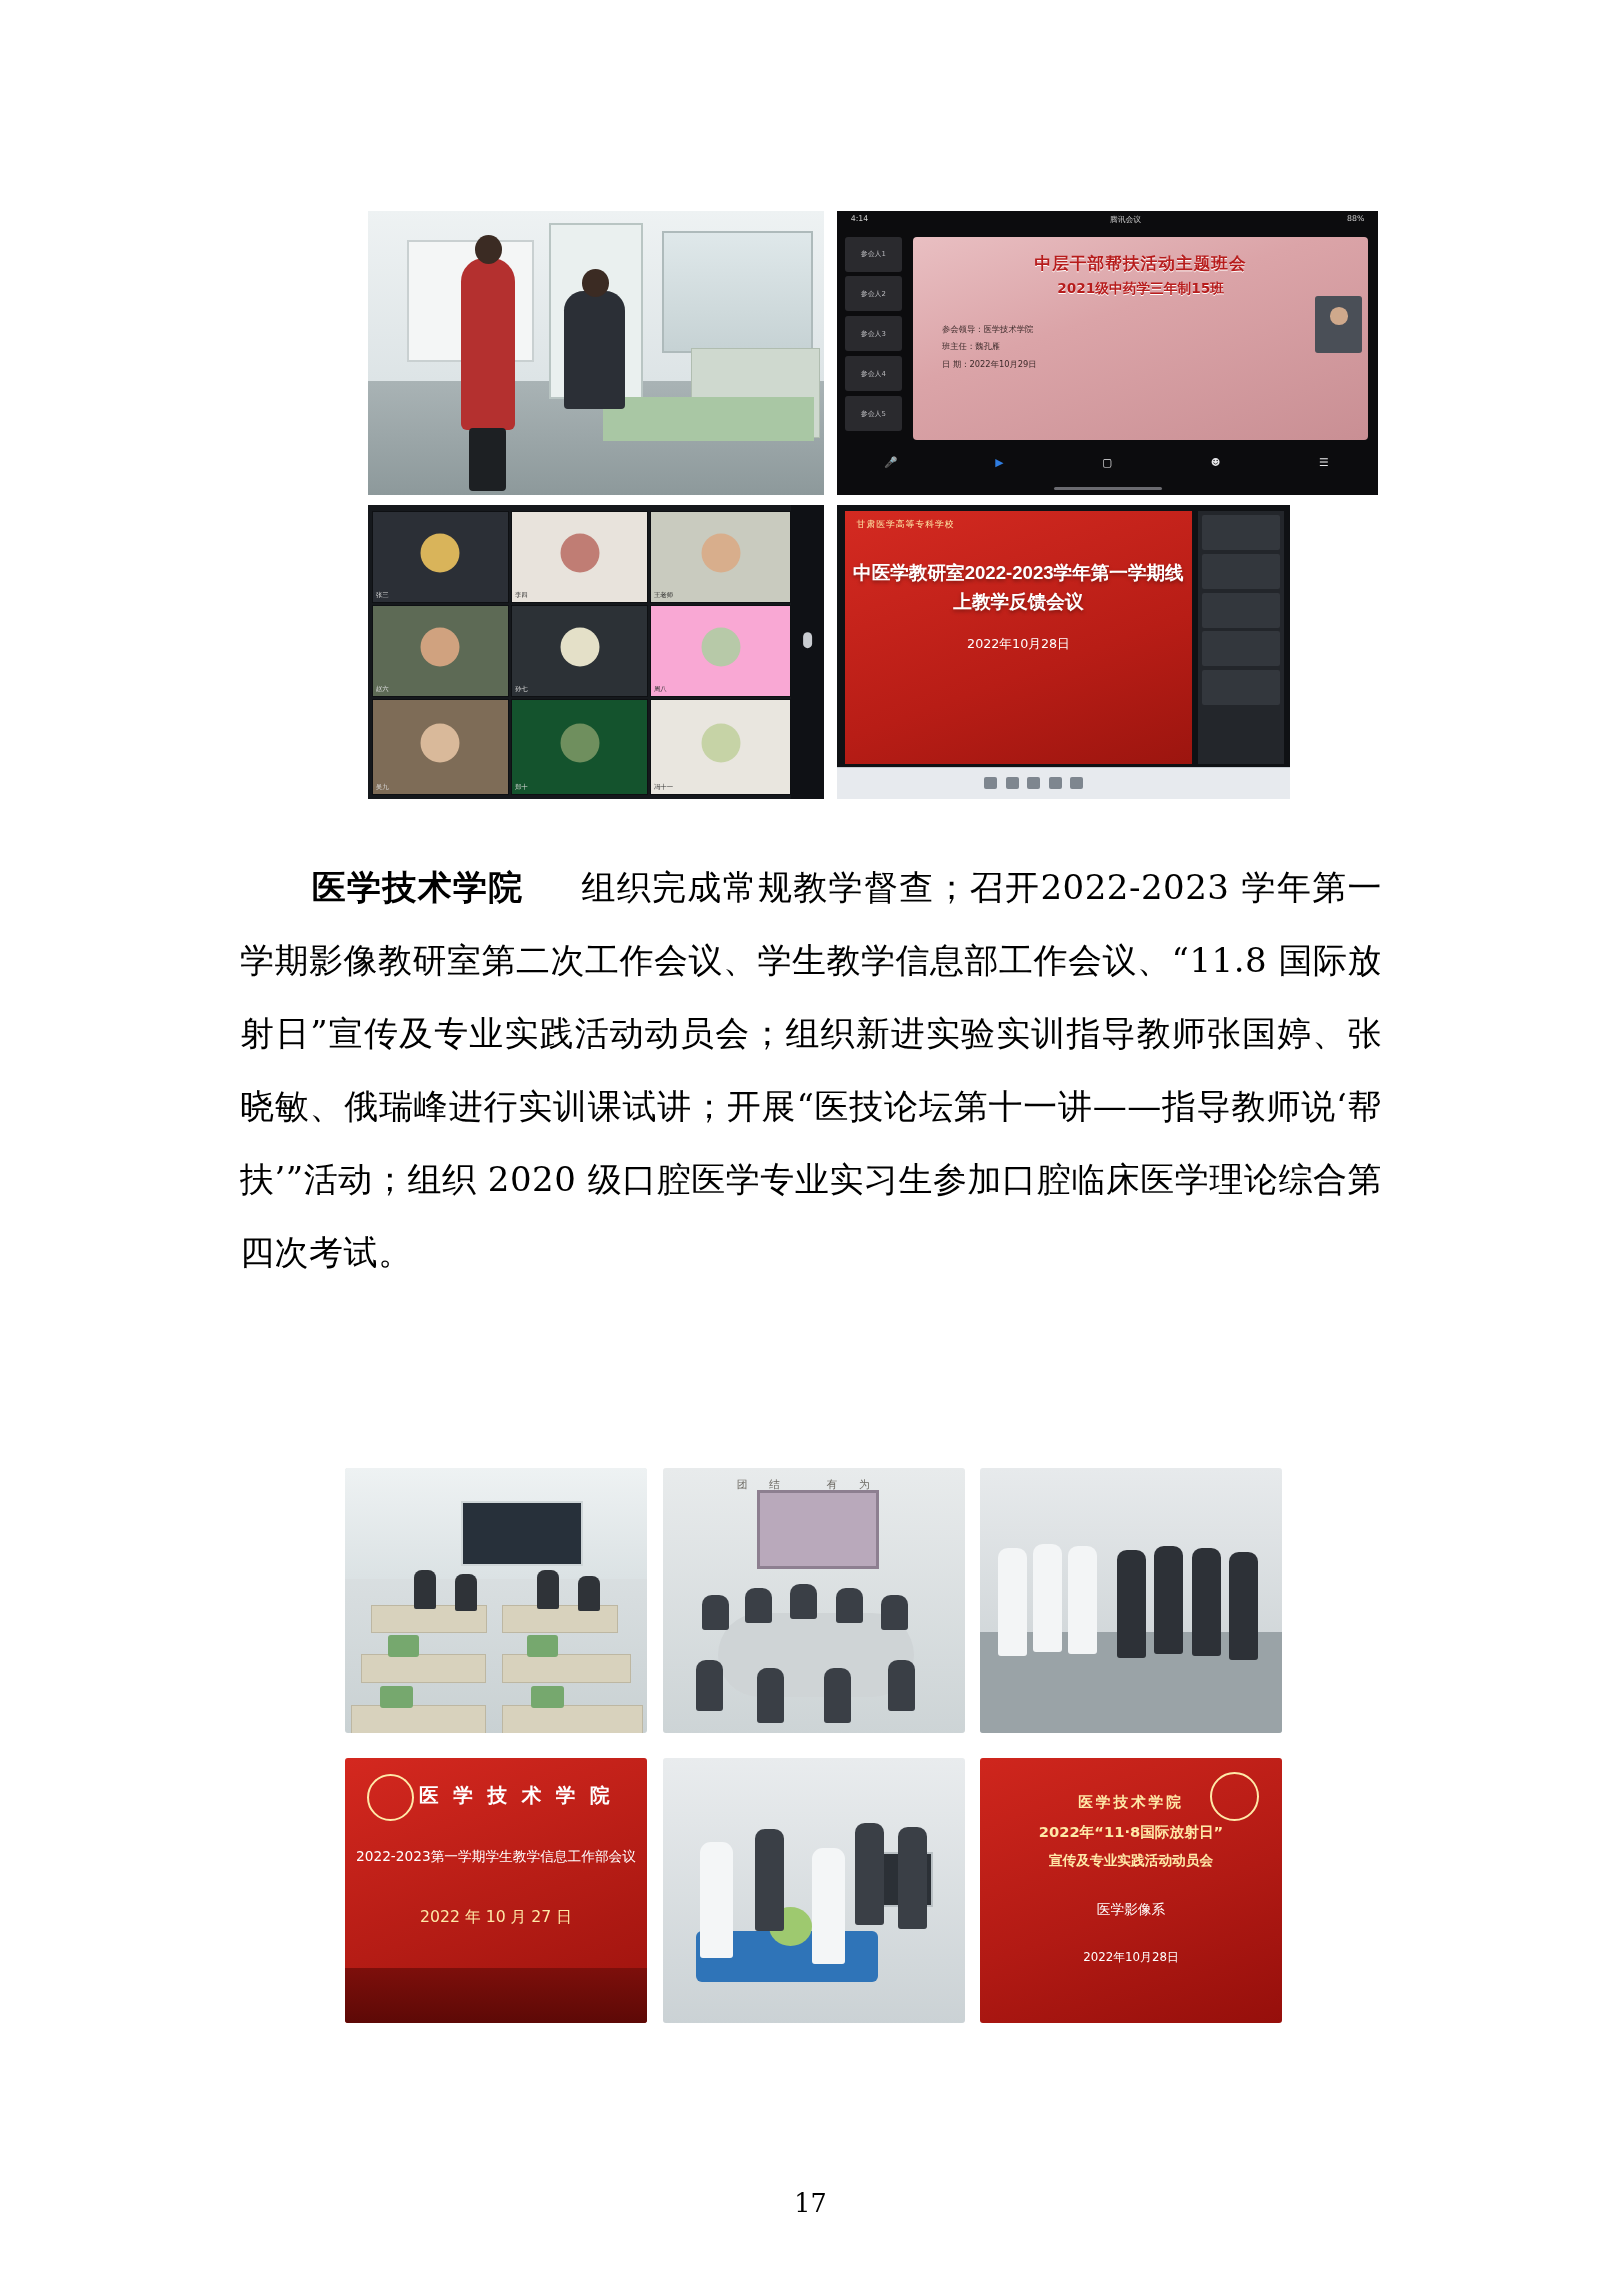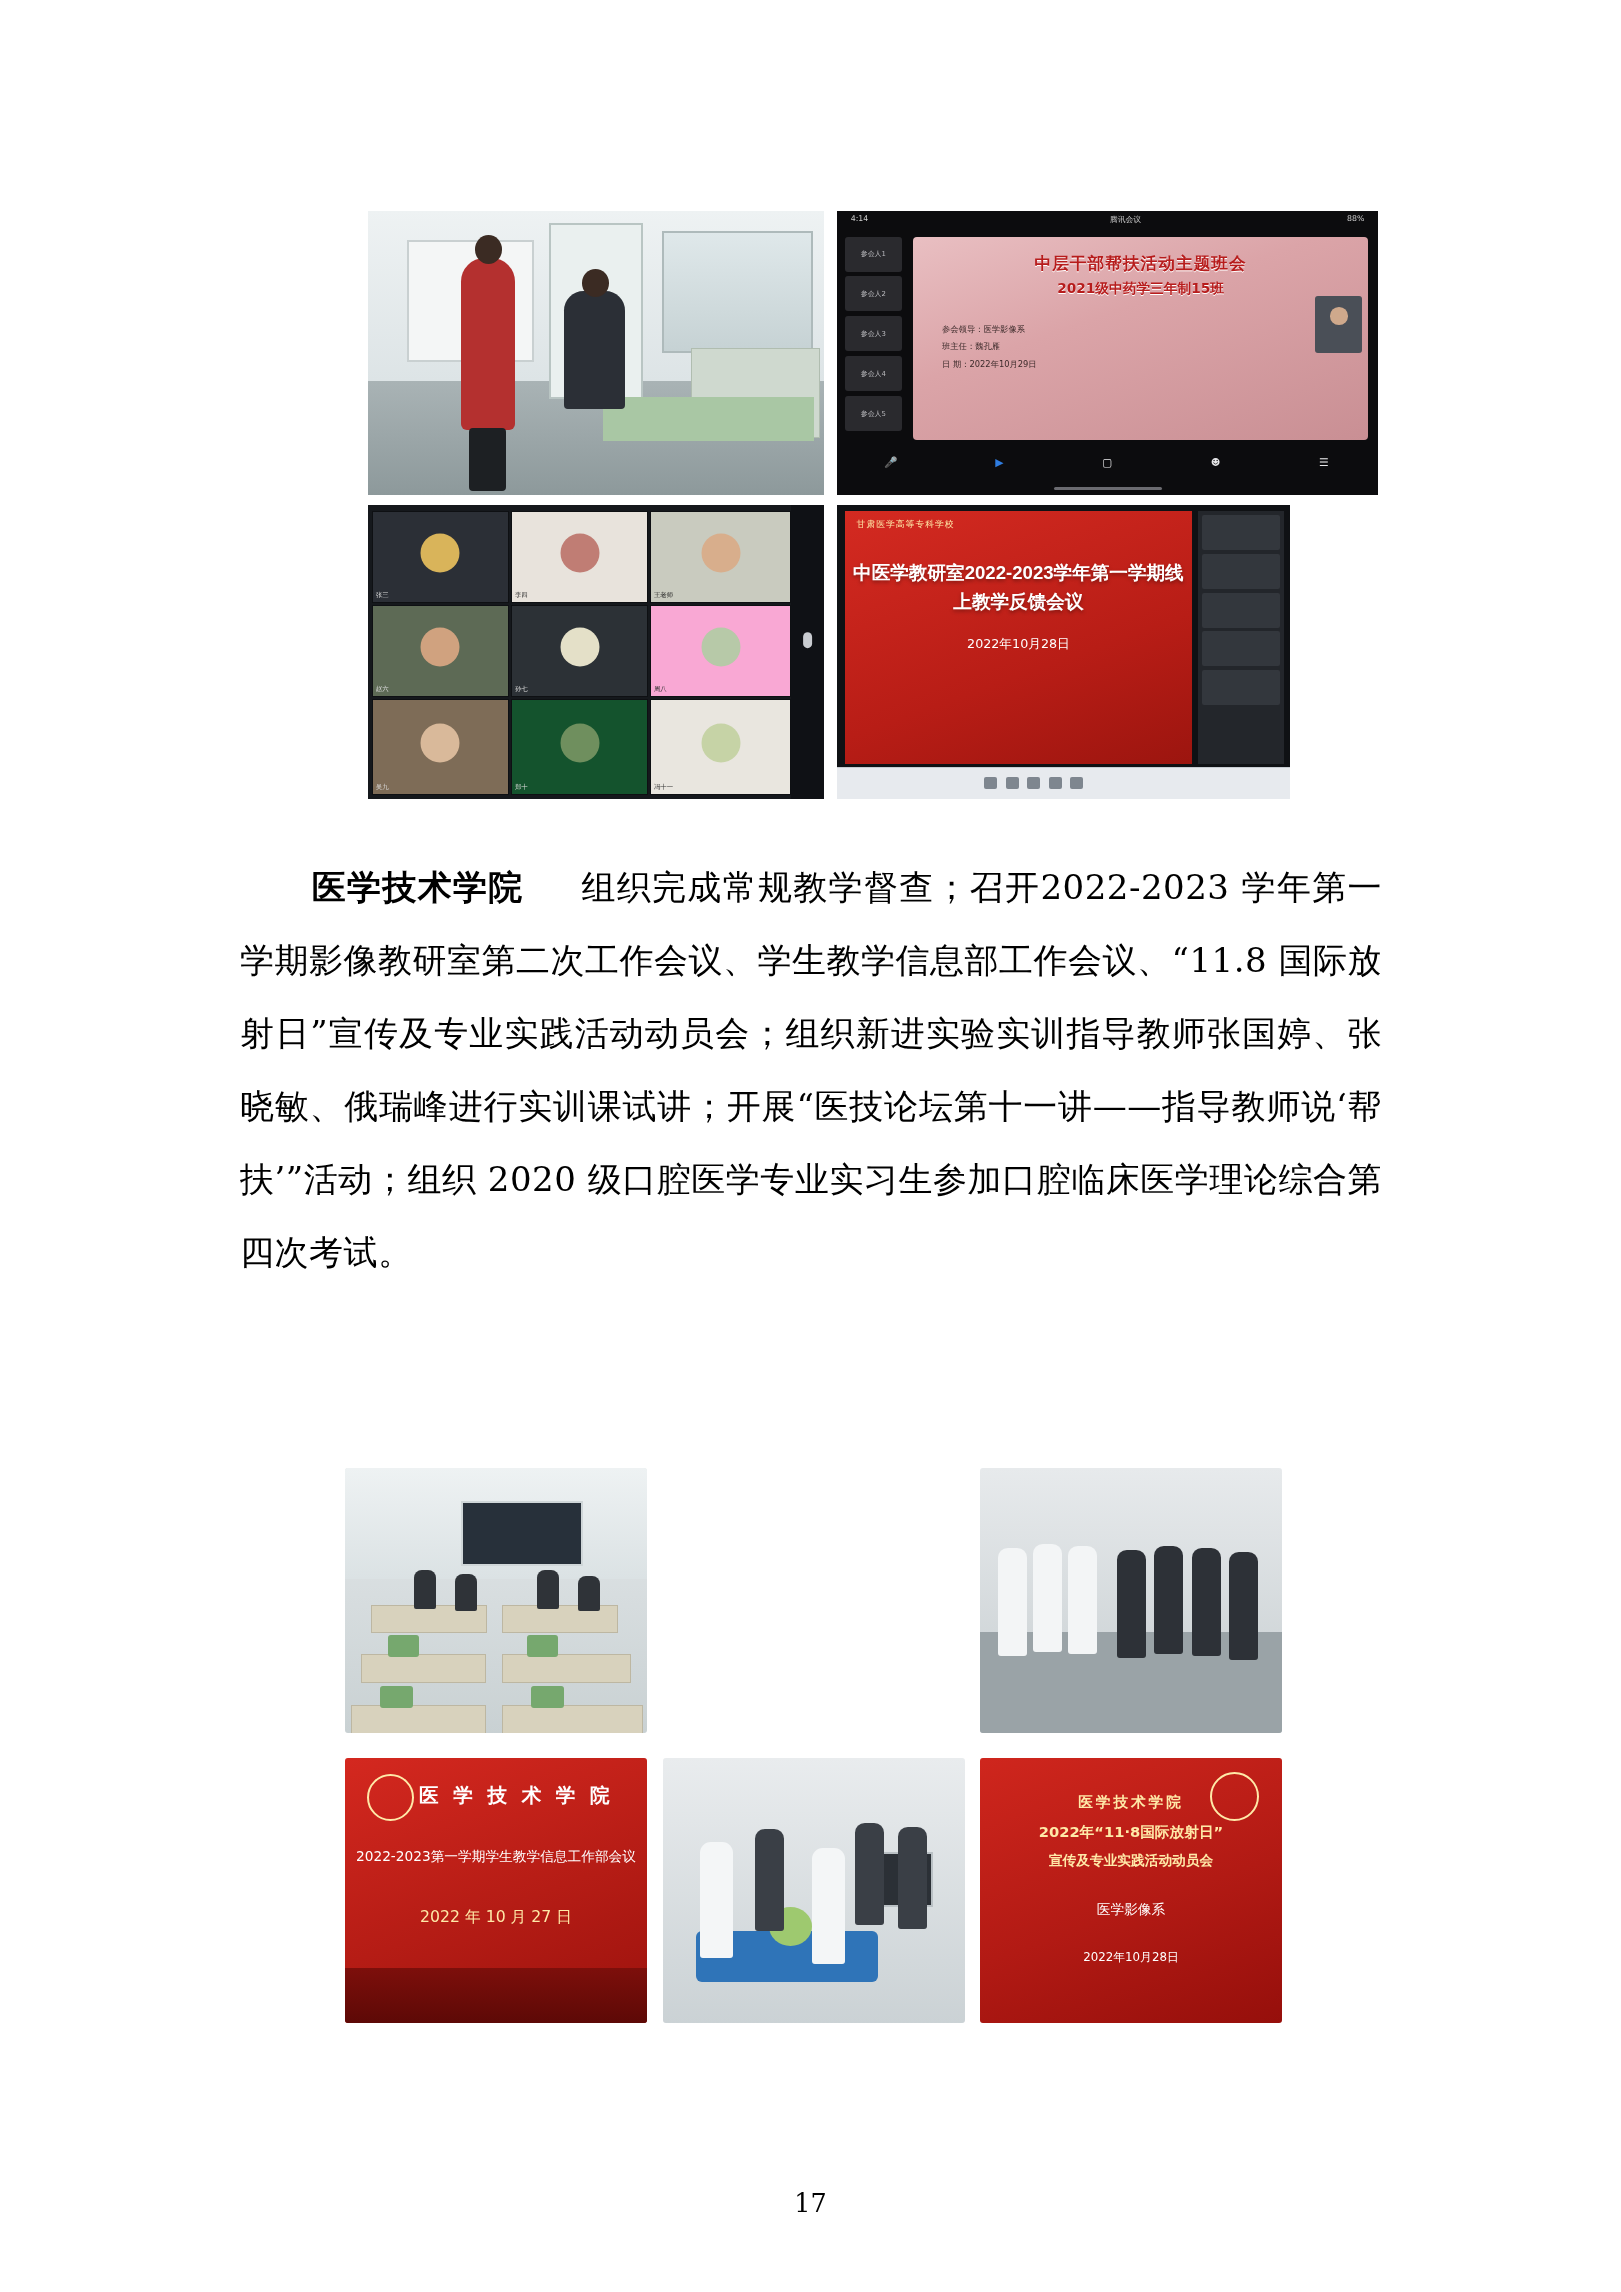--- a/index.html
+++ b/index.html
@@ -331,21 +331,21 @@
         <div class="thumb">参会人1</div>
         <div class="thumb">参会人2</div>
         <div class="thumb">参会人3</div>
         <div class="thumb">参会人4</div>
         <div class="thumb">参会人5</div>
       </div>
       <div class="mainstage">
         <div class="slide-title">中层干部帮扶活动主题班会</div>
         <div class="slide-sub">2021级中药学三年制15班</div>
         <div class="slide-meta">
-          <div>参会领导：医学影像系</div>
+          <div>参会领导：医学技术学院</div>
           <div>班主任：魏孔雁</div>
           <div>日   期：2022年10月29日</div>
         </div>
         <div class="selfcam"></div>
       </div>
       <div class="toolbar">
         <div class="tb-item">🎤</div>
         <div class="tb-item active">▶</div>
         <div class="tb-item">▢</div>
         <div class="tb-item">☻</div>
@@ -440,20 +440,34 @@
       <div class="chair" style="left:43px;top:167px;width:31px;height:21.6px;"></div>
       <div class="chair" style="left:182px;top:167px;width:31px;height:21.6px;"></div>
       <div class="chair" style="left:35px;top:218px;width:33px;height:21.6px;"></div>
       <div class="chair" style="left:186px;top:218px;width:33px;height:21.6px;"></div>
       <div class="person" style="left:69px;top:102px;width:21.6px;height:39px;"></div>
       <div class="person" style="left:110px;top:106px;width:21.6px;height:37px;"></div>
       <div class="person" style="left:192px;top:102px;width:21.6px;height:39px;"></div>
       <div class="person" style="left:233px;top:108px;width:21.6px;height:35px;"></div>
     </div>
 
+    <div class="bg-cell bg-r1 bg-c2 cB">
+      <div class="bannertxt">团结   有为</div>
+      <div class="screen"></div>
+      <div class="table"></div>
+      <div class="seat" style="left:39px;top:127px;"></div>
+      <div class="seat" style="left:82px;top:120px;"></div>
+      <div class="seat" style="left:127px;top:116px;"></div>
+      <div class="seat" style="left:173px;top:120px;"></div>
+      <div class="seat" style="left:218px;top:127px;"></div>
+      <div class="seat" style="left:33px;top:192px;height:51px;"></div>
+      <div class="seat" style="left:94px;top:200px;height:55px;"></div>
+      <div class="seat" style="left:161px;top:200px;height:55px;"></div>
+      <div class="seat" style="left:225px;top:192px;height:51px;"></div>
+    </div>
 
     <div class="bg-cell bg-r1 bg-c3 cC">
       <div class="floor"></div>
       <div class="wcoat" style="left:17.6px;top:80px;"></div>
       <div class="wcoat" style="left:53px;top:76px;"></div>
       <div class="wcoat" style="left:88px;top:78px;"></div>
       <div class="dcoat" style="left:137px;top:82px;"></div>
       <div class="dcoat" style="left:174px;top:78px;"></div>
       <div class="dcoat" style="left:212px;top:80px;"></div>
       <div class="dcoat" style="left:249px;top:84px;"></div>

